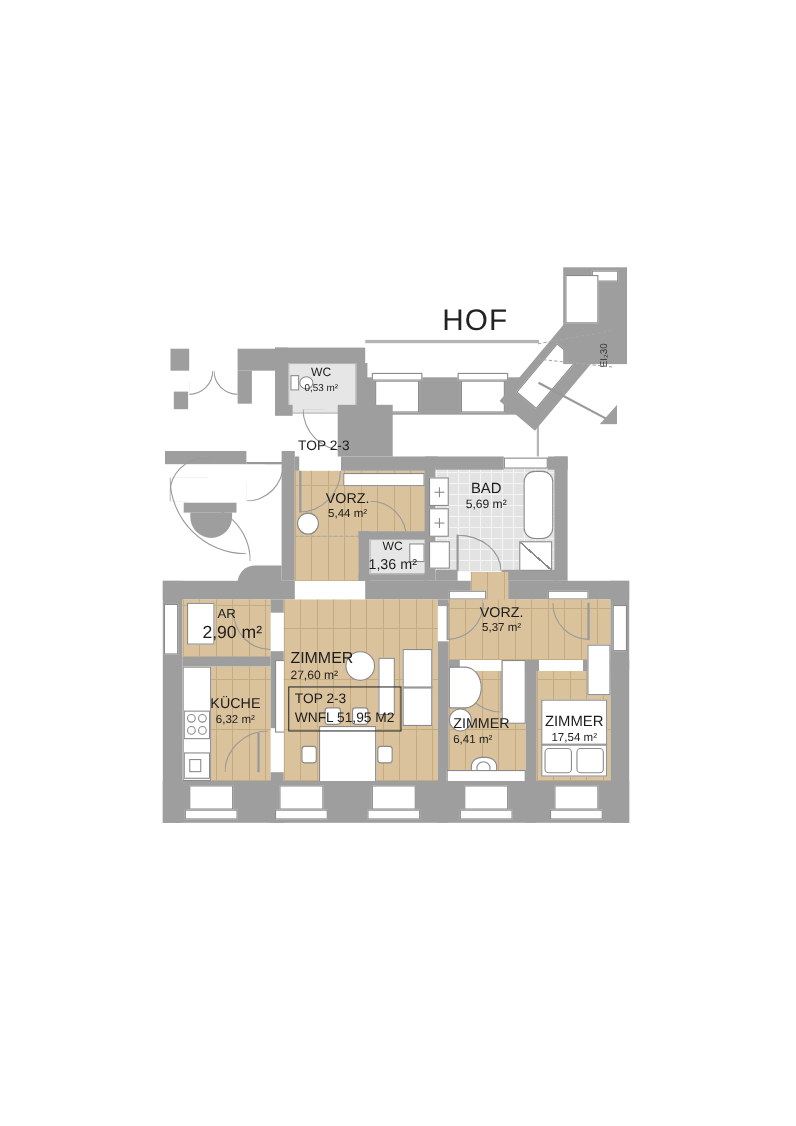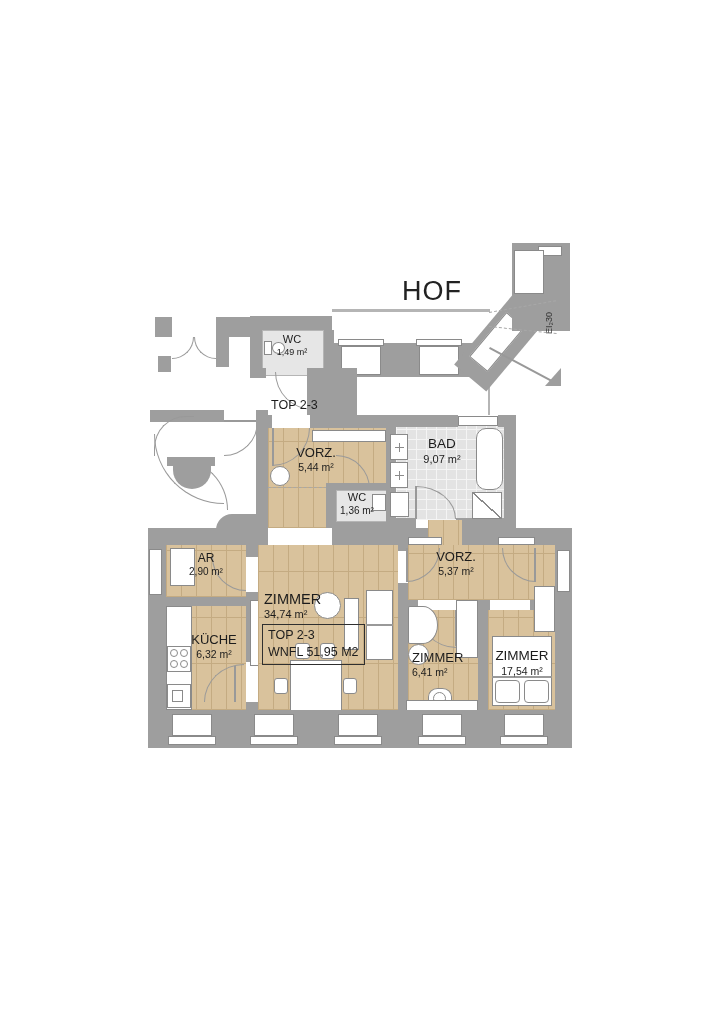--- a/index.html
+++ b/index.html
@@ -54,21 +54,21 @@
 
   <div class="a wall" style="left:250px;top:316px;width:82px;height:14px"></div>
   <div class="a wall" style="left:250px;top:316px;width:12px;height:60px"></div>
   <div class="a lfloor" style="left:262px;top:330px;width:62px;height:46px"></div>
   <div class="a wall" style="left:324px;top:330px;width:10px;height:42px"></div>
   <div class="a wall" style="left:250px;top:368px;width:16px;height:10px"></div>
   <div class="a furn" style="left:264px;top:341px;width:8px;height:14px"></div>
   <div class="a furn round" style="left:272px;top:342px;width:13px;height:12px"></div>
   <div class="a rlabel" style="left:268px;top:333px;width:48px">
     <div class="rname" style="font-size:11px">WC</div>
-    <div class="rarea" style="font-size:9px">1,49 m²</div>
+    <div class="rarea" style="font-size:9px">0,53 m²</div>
   </div>
   <div class="a arc arc-bl" style="left:275px;top:372px;width:38px;height:38px"></div>
 
   <div class="a thin" style="left:332px;top:309px;width:158px;height:3px"></div>
   <div class="a wall" style="left:332px;top:343px;width:158px;height:34px"></div>
   <div class="a furn" style="left:338px;top:339px;width:46px;height:7px"></div>
   <div class="a furn" style="left:341px;top:346px;width:40px;height:29px"></div>
   <div class="a furn" style="left:416px;top:339px;width:46px;height:7px"></div>
   <div class="a furn" style="left:419px;top:346px;width:40px;height:29px"></div>
   <div class="a wall" style="left:307px;top:368px;width:50px;height:47px"></div>
@@ -113,59 +113,59 @@
 
   <div class="a toplab" style="left:271px;top:398px">TOP 2-3</div>
 
   <div class="a wall" style="left:326px;top:483px;width:62px;height:7px"></div>
   <div class="a wall" style="left:326px;top:483px;width:10px;height:45px"></div>
   <div class="a lfloor" style="left:336px;top:490px;width:52px;height:32px"></div>
   <div class="a wall" style="left:326px;top:522px;width:62px;height:6px"></div>
   <div class="a furn" style="left:372px;top:494px;width:14px;height:17px"></div>
   <div class="a rlabel" style="left:332px;top:491px;width:50px">
     <div class="rname" style="font-size:11px">WC</div>
-    <div class="rarea" style="font-size:10px">1,36 m²</div>
+    <div class="rarea" style="font-size:13px">1,36 m²</div>
   </div>
 
   <div class="a wall" style="left:386px;top:415px;width:10px;height:113px"></div>
   <div class="a tile" style="left:396px;top:425px;width:110px;height:95px"></div>
   <div class="a wall" style="left:396px;top:415px;width:62px;height:12px"></div>
   <div class="a furn" style="left:458px;top:416px;width:40px;height:10px"></div>
   <div class="a wall" style="left:498px;top:415px;width:18px;height:12px"></div>
   <div class="a wall" style="left:504px;top:415px;width:12px;height:113px"></div>
   <div class="a wall" style="left:396px;top:518px;width:20px;height:10px"></div>
   <div class="a wall" style="left:456px;top:518px;width:50px;height:10px"></div>
   <div class="a cross" style="left:390px;top:434px;width:18px;height:26px"></div>
   <div class="a cross" style="left:390px;top:462px;width:18px;height:26px"></div>
   <div class="a furn" style="left:390px;top:492px;width:19px;height:25px"></div>
   <div class="a furn" style="left:476px;top:428px;width:27px;height:62px;border-radius:10px"></div>
   <div class="a furn diag" style="left:472px;top:492px;width:30px;height:27px"></div>
   <div class="a line" style="left:415px;top:486px;width:2px;height:33px"></div>
   <div class="a arc arc-tr" style="left:416px;top:486px;width:40px;height:33px"></div>
   <div class="a rlabel" style="left:412px;top:436px;width:60px">
     <div class="rname" style="font-size:13.5px">BAD</div>
-    <div class="rarea" style="font-size:11px">9,07 m²</div>
+    <div class="rarea" style="font-size:11px">5,69 m²</div>
   </div>
 
   <div class="a wood" style="left:428px;top:520px;width:34px;height:28px"></div>
   <div class="a wall" style="left:216px;top:514px;width:40px;height:16px;border-top-left-radius:16px"></div>
   <div class="a wall" style="left:148px;top:528px;width:120px;height:17px"></div>
   <div class="a wall" style="left:332px;top:528px;width:96px;height:17px"></div>
   <div class="a wall" style="left:462px;top:528px;width:110px;height:17px"></div>
   <div class="a furn" style="left:408px;top:537px;width:34px;height:8px"></div>
   <div class="a furn" style="left:498px;top:537px;width:37px;height:8px"></div>
 
   <div class="a wall" style="left:148px;top:528px;width:18px;height:220px"></div>
   <div class="a furn" style="left:149px;top:549px;width:13px;height:46px"></div>
   <div class="a wood" style="left:166px;top:545px;width:80px;height:52px"></div>
   <div class="a furn" style="left:170px;top:548px;width:25px;height:38px"></div>
   <div class="a arc arc-bl" style="left:212px;top:557px;width:34px;height:34px"></div>
   <div class="a rlabel" style="left:184px;top:551px;width:44px">
     <div class="rname" style="font-size:12px">AR</div>
-    <div class="rarea" style="font-size:10px">2,90 m²</div>
+    <div class="rarea" style="font-size:16px">2,90 m²</div>
   </div>
   <div class="a wall" style="left:166px;top:597px;width:80px;height:9px"></div>
 
   <div class="a wood" style="left:166px;top:606px;width:80px;height:104px"></div>
   <div class="a furn" style="left:166px;top:606px;width:26px;height:104px"></div>
   <div class="a furn" style="left:167px;top:646px;width:24px;height:26px"></div>
   <div class="a furn round" style="left:170px;top:649px;width:8px;height:8px"></div>
   <div class="a furn round" style="left:180px;top:649px;width:8px;height:8px"></div>
   <div class="a furn round" style="left:170px;top:660px;width:8px;height:8px"></div>
   <div class="a furn round" style="left:180px;top:660px;width:8px;height:8px"></div>
@@ -190,21 +190,21 @@
   <div class="a line" style="left:366px;top:624px;width:27px;height:1.5px"></div>
   <div class="a furn" style="left:295px;top:643px;width:15px;height:16px;border-radius:3px"></div>
   <div class="a furn" style="left:320px;top:643px;width:15px;height:16px;border-radius:3px"></div>
   <div class="a furn" style="left:274px;top:678px;width:14px;height:16px;border-radius:3px"></div>
   <div class="a furn" style="left:343px;top:678px;width:14px;height:16px;border-radius:3px"></div>
   <div class="a furn" style="left:295px;top:710px;width:15px;height:16px;border-radius:3px"></div>
   <div class="a furn" style="left:320px;top:710px;width:15px;height:16px;border-radius:3px"></div>
   <div class="a furn" style="left:290px;top:660px;width:52px;height:52px"></div>
   <div class="a rlabel left" style="left:264px;top:590px">
     <div class="rname" style="font-size:14.5px">ZIMMER</div>
-    <div class="rarea" style="font-size:11px">34,74 m²</div>
+    <div class="rarea" style="font-size:11px">27,60 m²</div>
   </div>
   <div class="a infobox" style="left:262px;top:624px">
     <div>TOP 2-3</div>
     <div>WNFL 51,95 M2</div>
   </div>
 
   <div class="a wall" style="left:398px;top:545px;width:10px;height:6px"></div>
   <div class="a wall" style="left:398px;top:583px;width:10px;height:165px"></div>
 
   <div class="a wood" style="left:408px;top:545px;width:147px;height:55px"></div>

